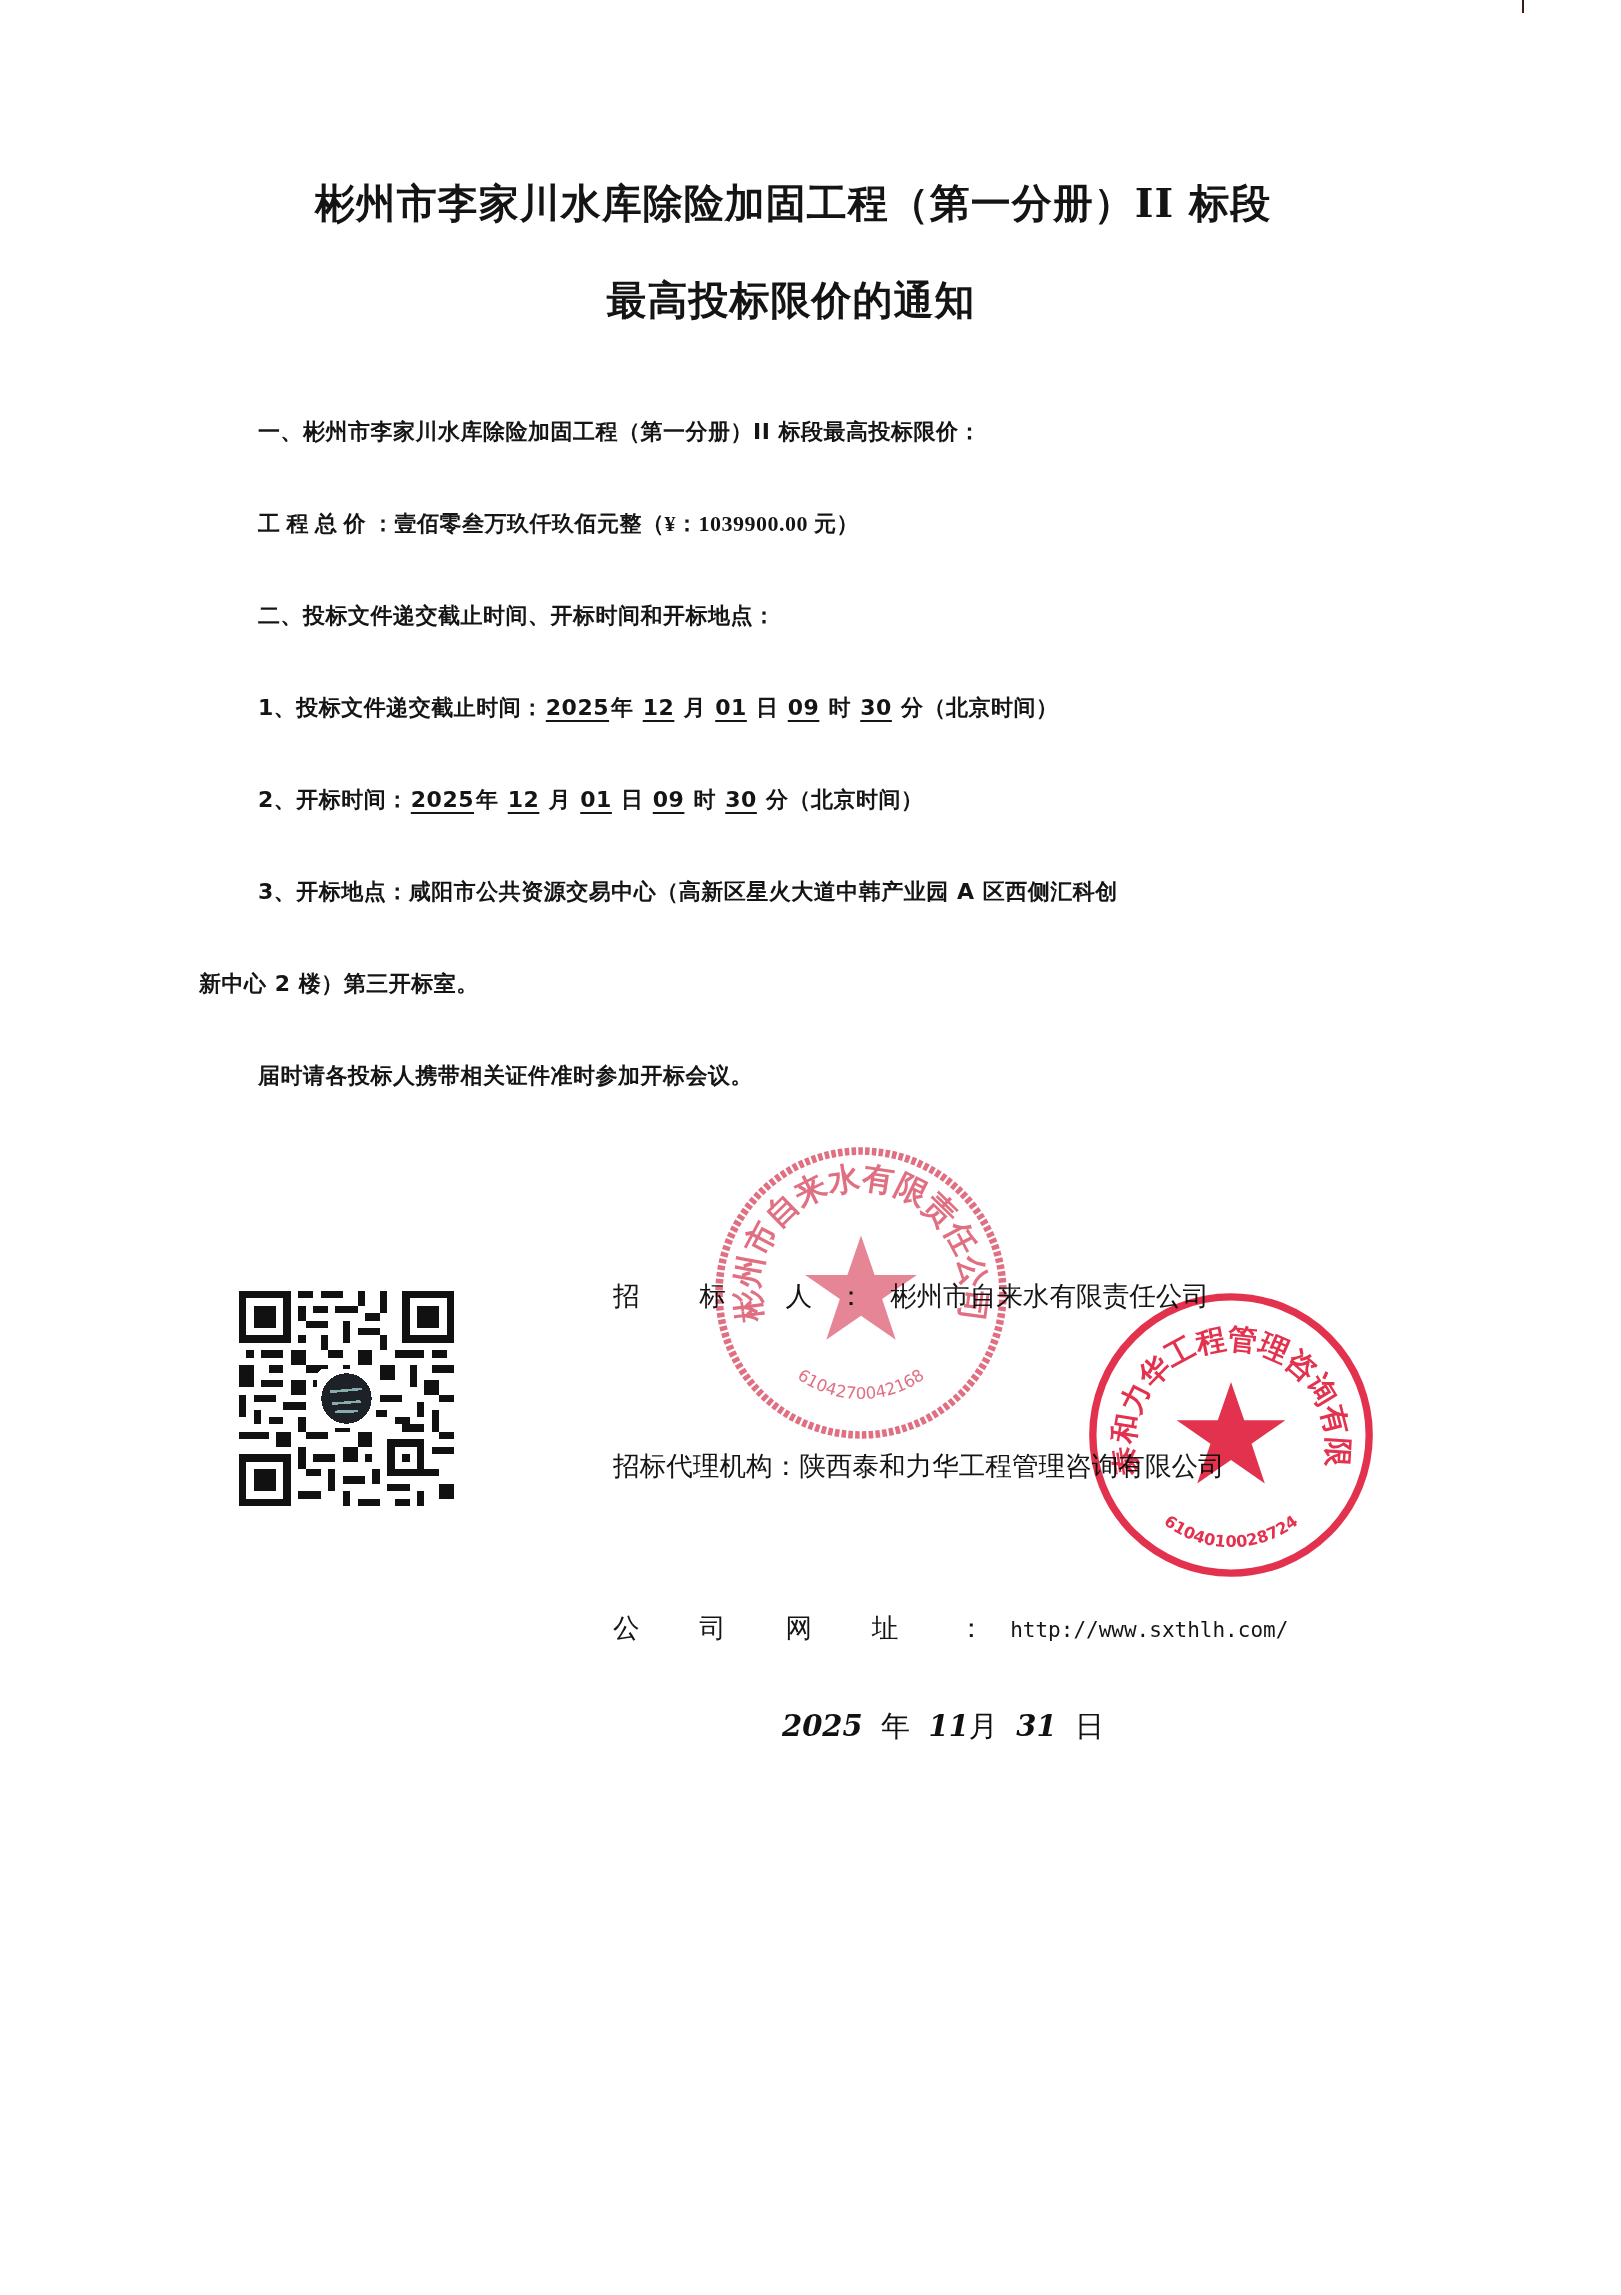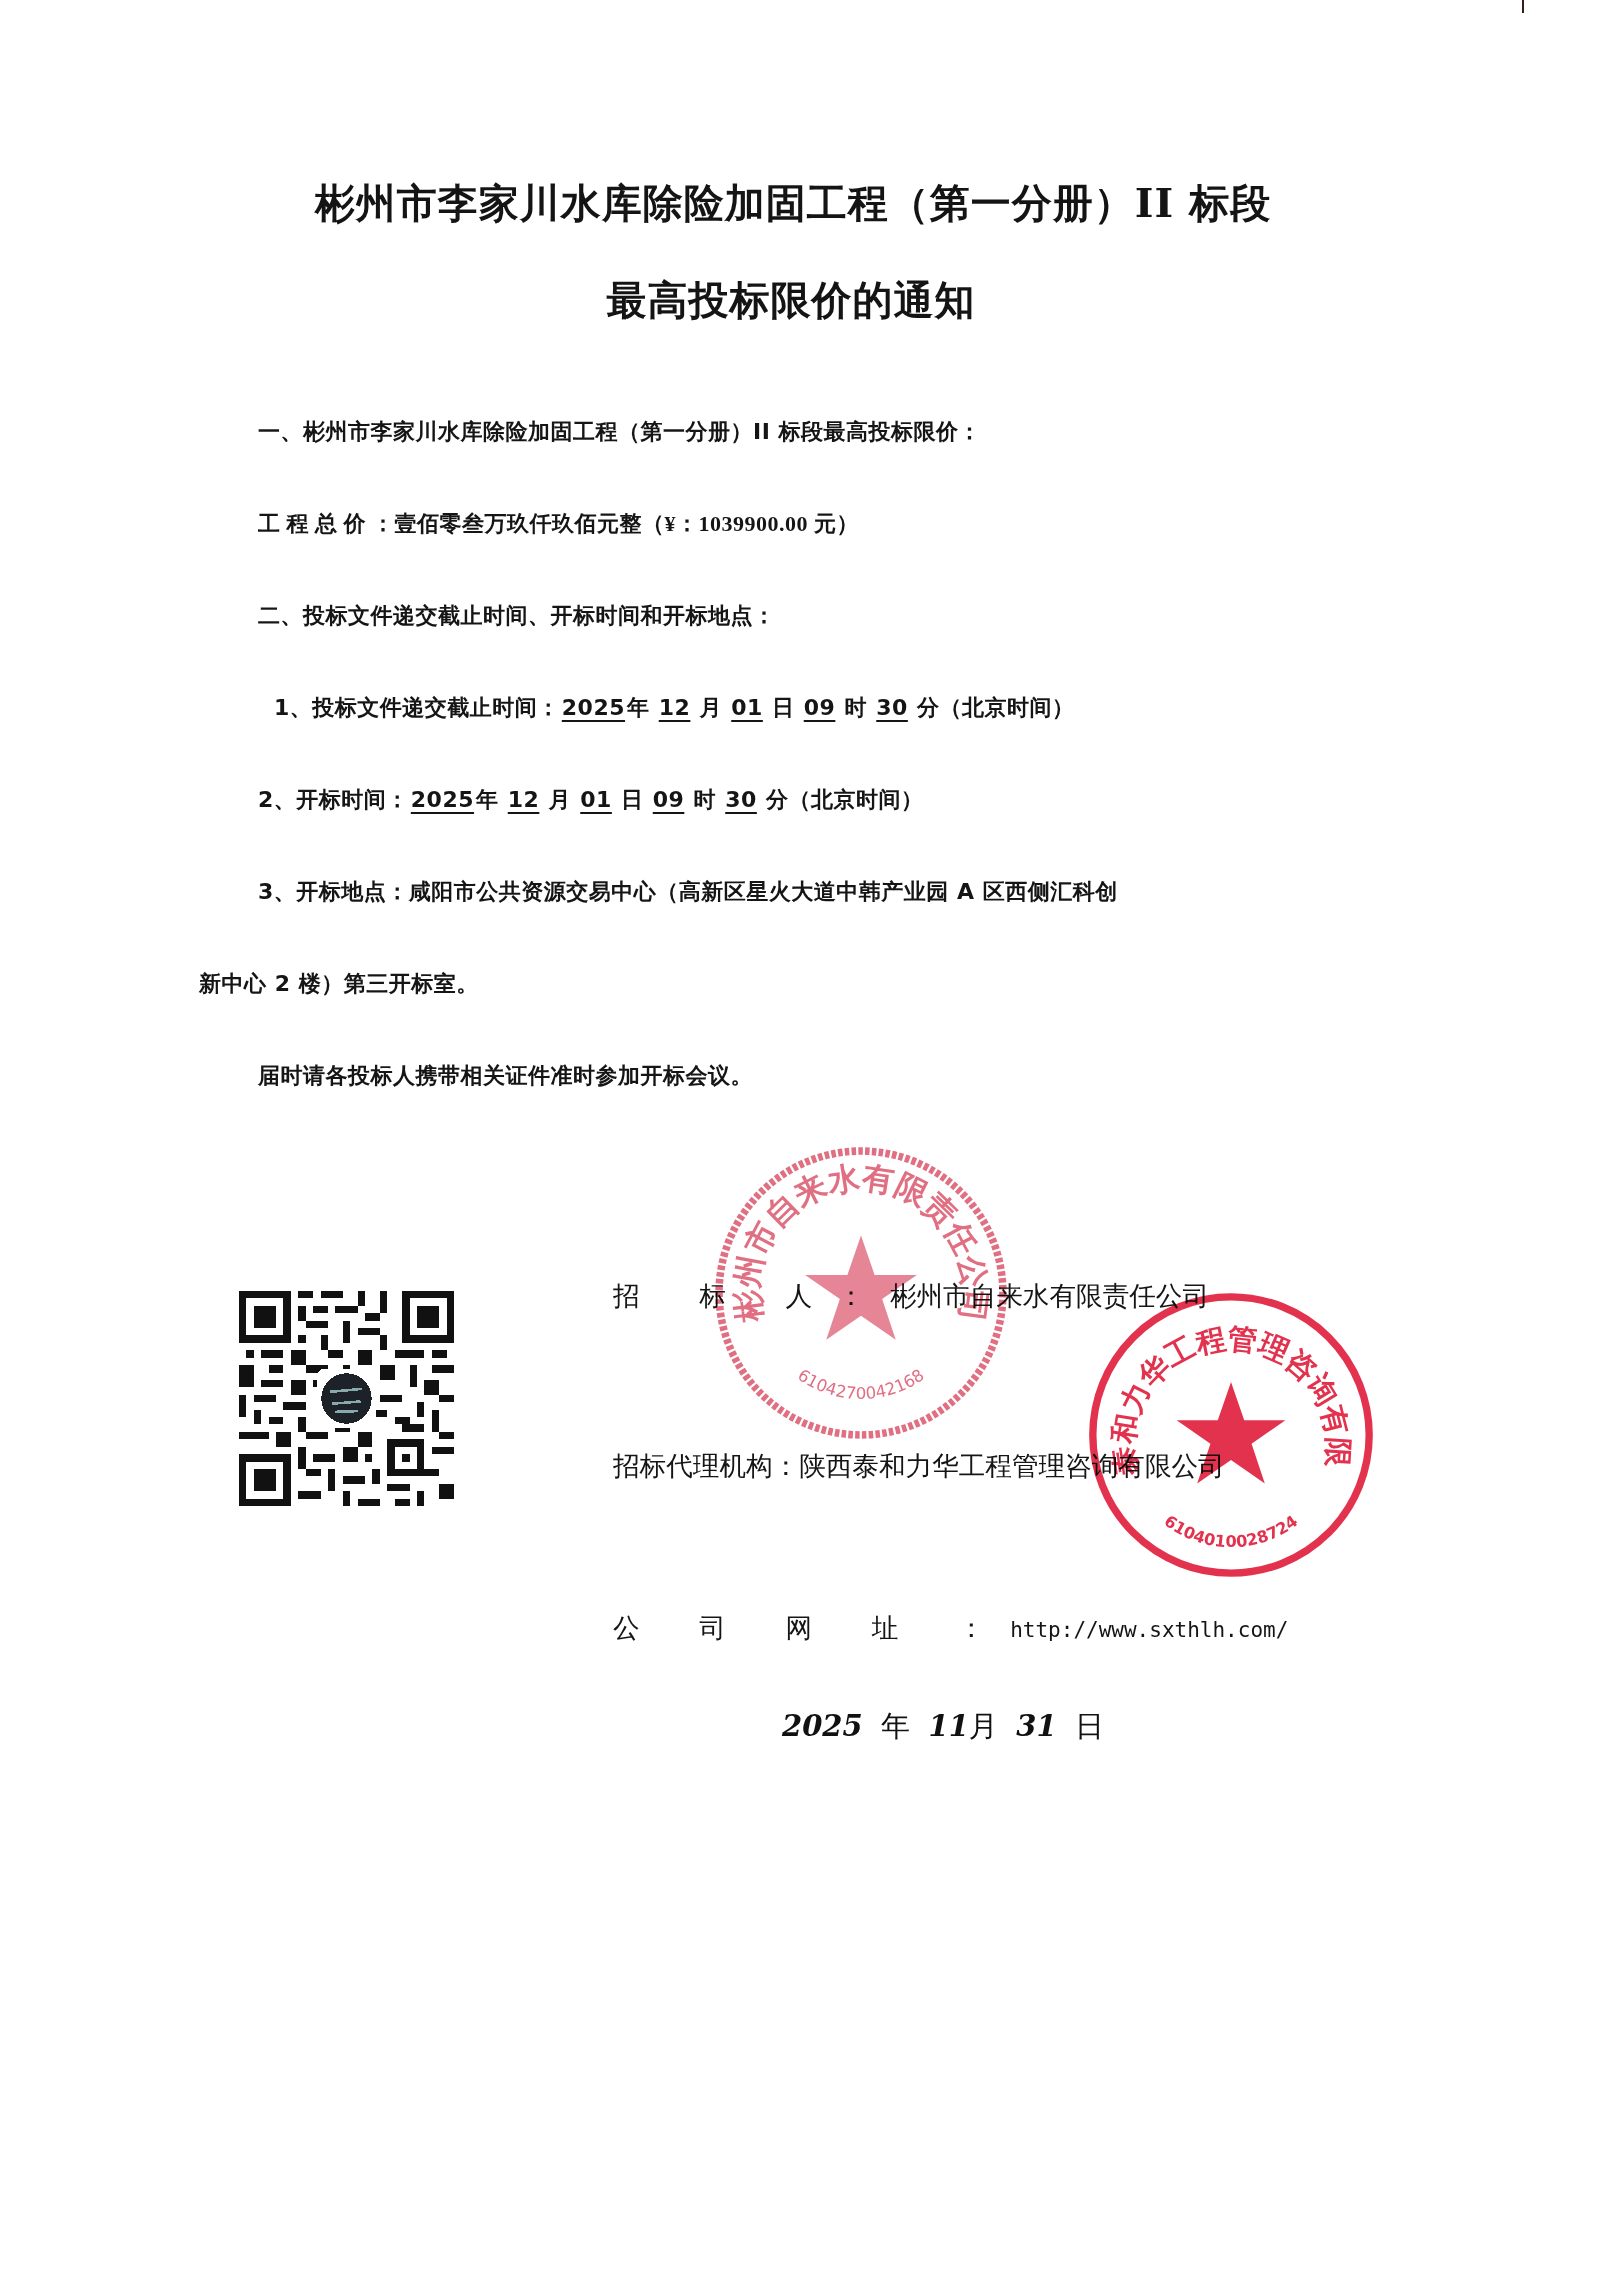--- a/index.html
+++ b/index.html
@@ -123,21 +123,21 @@
 </div>
 
 <div class="para" style="left:258px; top:417px;">一、彬州市李家川水库除险加固工程（第一分册）II 标段最高投标限价：</div>
 
 <div class="para" style="left:258px; top:509px;font-family:Liberation Serif, serif;">
   <span>工 程 总 价 ：</span><span>壹佰零叁万玖仟玖佰元整（¥：1039900.00 元）</span>
 </div>
 
 <div class="para" style="left:258px; top:601px;">二、投标文件递交截止时间、开标时间和开标地点：</div>
 
-<div class="para" style="left:258px; top:693px;margin-left:16px;">
+<div class="para" style="left:258px; top:693px;">
   <span>1、投标文件递交截止时间：</span><span class="u u-year">2025</span><span>年</span><span class="u">12</span><span>月</span><span class="u">01</span><span>日</span><span class="u">09</span><span>时</span><span class="u">30</span><span>分</span><span>（北京时间）</span>
 </div>
 
 <div class="para" style="left:258px; top:785px;">
   <span>2、开标时间：</span><span class="u u-year">2025</span><span>年</span><span class="u">12</span><span>月</span><span class="u">01</span><span>日</span><span class="u">09</span><span>时</span><span class="u">30</span><span>分</span><span>（北京时间）</span>
 </div>
 
 <div class="para" style="left:258px; top:877px;">
   <span>3、开标地点：</span><span>咸阳市公共资源交易中心（高新区星火大道中韩产业园 A 区西侧汇科创</span>
 </div>

